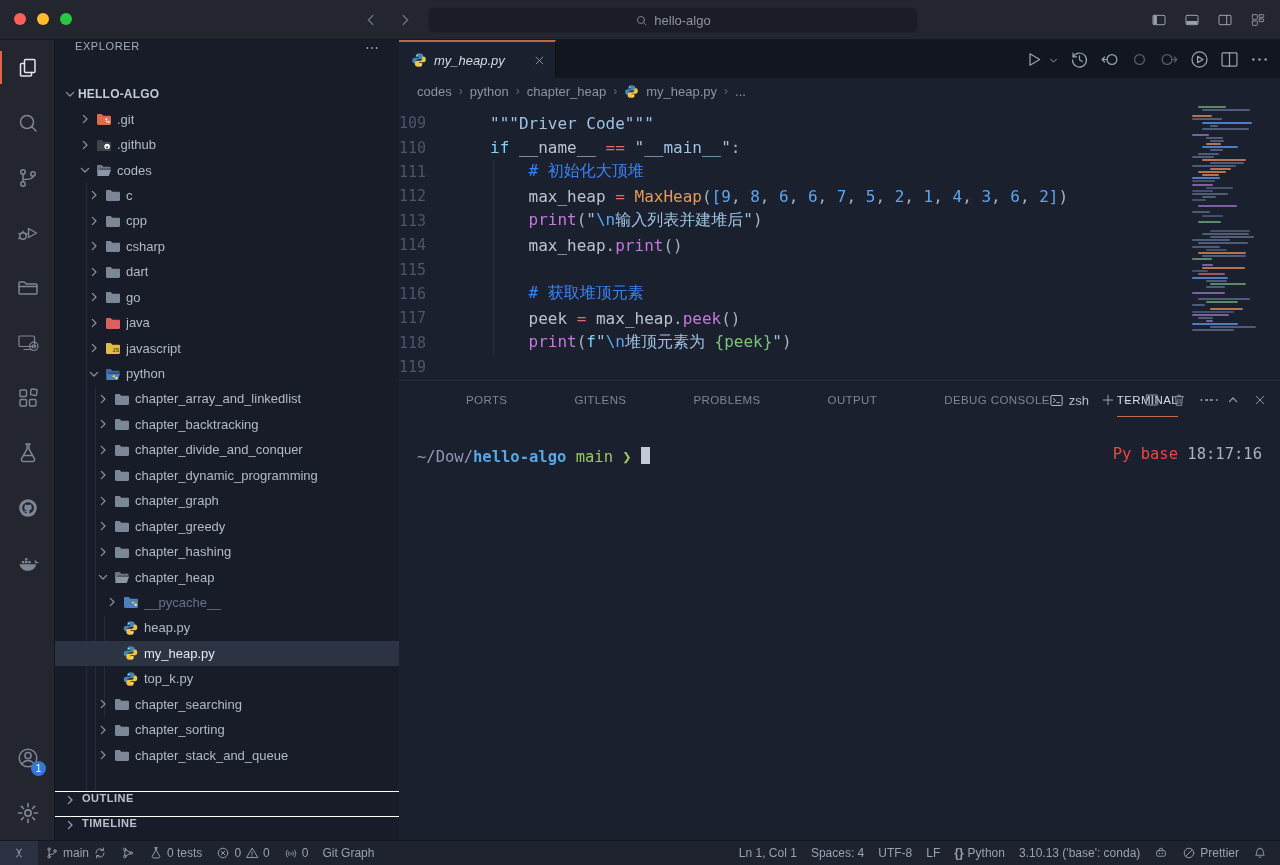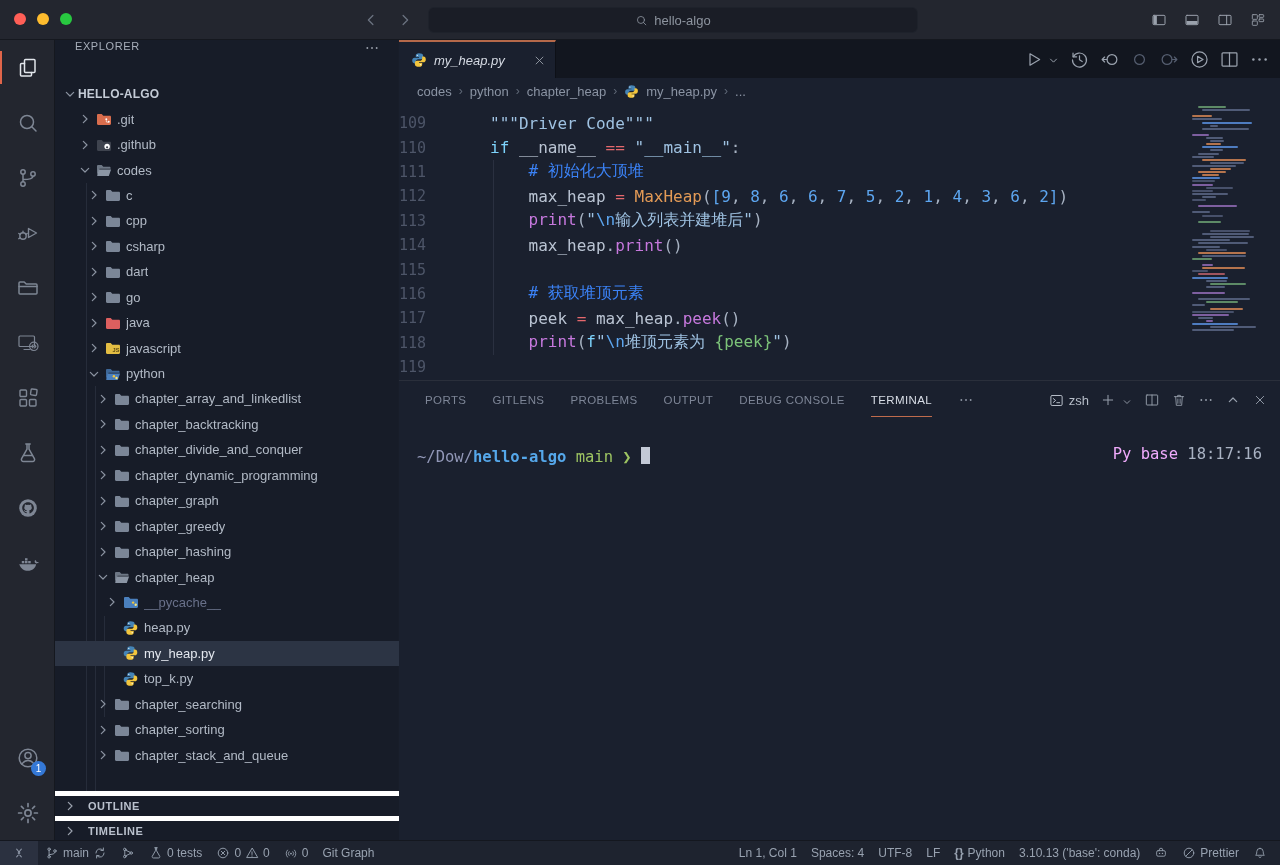--- a/index.html
+++ b/index.html
@@ -39,23 +39,23 @@
   .trow { position:relative; height:25.45px; display:flex; align-items:center; font-size:13px;
           color:#b2bac6; cursor:pointer; white-space:nowrap; }
   .trow.sel { background:#2c3444; color:#e3e7ee; }
   .trow.dim > .tlabel { color:#69718a; }
   .trow.rootrow { font-weight:bold; font-size:12px; color:#c4cbd6; letter-spacing:.2px; }
   .tchev { width:16px; height:16px; flex:0 0 16px; color:#8b93a1; }
   .tchev svg { width:16px; height:16px; }
   .ticon { width:17px; height:16px; flex:0 0 17px; margin:0 5px 0 2px; }
   .tlabel { overflow:hidden; }
   .tguide { position:absolute; width:1px; background:#262c3a; }
-  .pane { position:absolute; left:0; width:344px; height:25px; border-top:5px solid #ffffff;
-          display:flex; align-items:center; padding-left:7px; color:#bac1cd; font-size:11px;
-          font-weight:bold; letter-spacing:.5px; gap:10px; cursor:pointer; background:#171c28; }
+  .pane { position:absolute; left:0; width:344px; height:25px; border-top:1px solid #ffffff;
+          display:flex; padding-left:7px; color:#bac1cd; font-size:11px;
+          font-weight:bold; letter-spacing:.5px; gap:4px; cursor:pointer; background:#171c28; }
   .pane .tchev { color:#9aa1ad; }
 
   
   .editorcol { left:399px; top:40px; width:881px; height:800px; background:#1a202e; }
   .tabbar { position:absolute; left:0; top:0; width:881px; height:38px; background:#12161f; }
   .tab { position:absolute; left:0; top:0; width:157px; height:38px; background:#1a202e;
          border-top:2px solid #b5694a; border-right:1px solid #0d1017; display:flex; align-items:center;
          padding:0 8px 0 12px; gap:7px; cursor:pointer; }
   .tab .ic { width:16px; height:16px; }
   .tab-title { font-style:italic; font-size:13px; color:#d5dae3; flex:1; }
@@ -80,33 +80,33 @@
   .tok-var{color:#b9c3d2}.tok-pun{color:#a7b2c2}.tok-fstr{color:#7cc379}
   .minimap { position:absolute; right:12px; top:0px; width:76px; height:232px; }
   .mmbar { position:absolute; height:2px; border-radius:1px; }
 
   
   .panel { position:absolute; left:0; top:340px; width:881px; height:460px; background:#1a202e;
            border-top:1px solid #2a2f3b; }
   .ptabs { position:absolute; left:0; top:0; width:881px; height:38px; display:flex; align-items:center;
            padding-left:26px; gap:26px; }
   .ptab { font-size:11.5px; letter-spacing:.4px; color:#7d8596; cursor:pointer; height:34px;
-          line-height:34px; }
+          line-height:34px;margin-left:41px; }
   .ptab.active { color:#d8dde6; border-bottom:1px solid #bf6b4c; }
   .ptabs .more { width:16px; height:16px; color:#8f97a5; }
   .pctrl { position:absolute; right:12px; top:0; height:38px; display:flex; align-items:center; gap:11px; color:#98a0ad; }
   .pctrl .ic { width:16px; height:16px; }
   .pctrl .shell { display:flex; align-items:center; gap:5px; color:#b6bdc8; font-size:13px; }
   .pctrl .shell .ic { width:15px; height:15px; }
   .pctrl .ic.tiny { width:12px; height:12px; margin-left:-6px; }
   .termline { position:absolute; left:18px; right:18px; top:64px; display:flex;
               font-family:"DejaVu Sans Mono", monospace; font-size:15.5px; }
   .t-right { margin-left:auto; }
   .t-path{color:#9298b8}.t-repo{color:#55a7ea;font-weight:bold}.t-branch{color:#9dc462}
-  .t-arrow{color:#9dc462}.t-plain{color:#aab2c3}.t-env{color:#f0abfc}.t-time{color:#a9b2c3}
+  .t-arrow{color:#9dc462}.t-plain{color:#aab2c3}.t-env{color:#ef4444}.t-time{color:#a9b2c3}
   .cursorblock { display:inline-block; width:9px; height:17px; background:#c3c9d6; margin-left:9px; transform:translateY(2px); }
 
   
   .statusbar { left:0; top:840px; width:1280px; height:25px; background:#1e232f; border-top:1px solid #14171f;
                display:flex; align-items:center; color:#98a2b0; font-size:12px; }
   .st-item { display:flex; align-items:center; gap:4px; padding:0 7px; height:25px; cursor:pointer; white-space:nowrap; }
   .st-item .ic { width:14px; height:14px; }
   .st-remote { width:38px; justify-content:center; background:#2b3140; color:#8a93a3; }
   .st-right { margin-left:auto; display:flex; align-items:center; padding-right:6px; }
   .braces-txt { font-size:12px; font-weight:bold; color:#98a2b0; }

